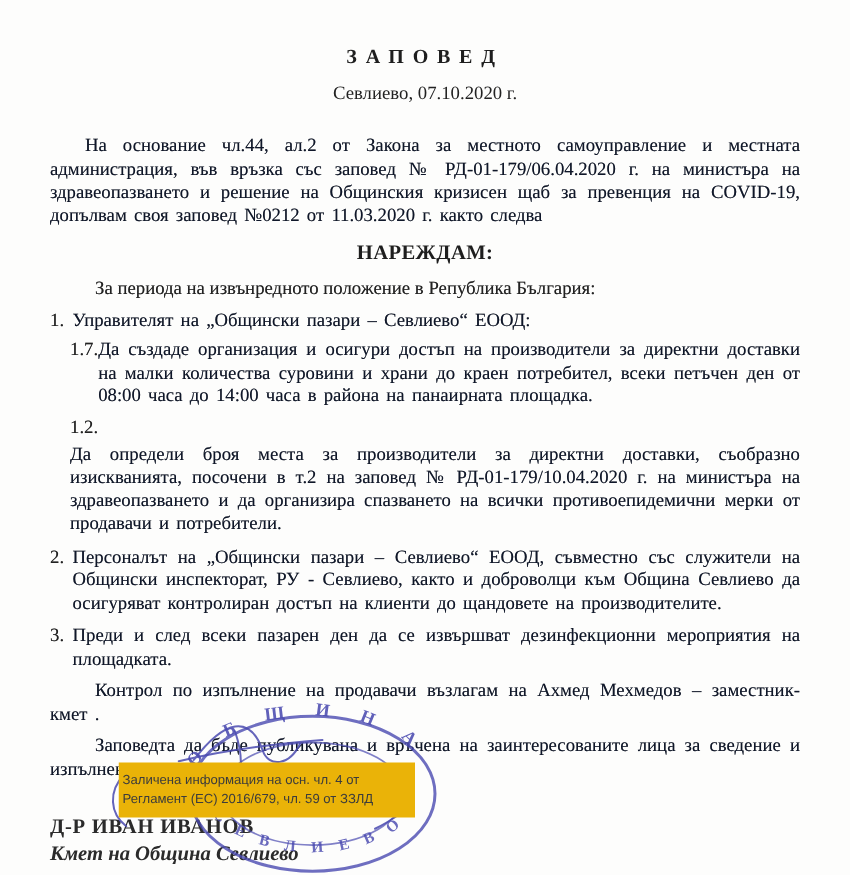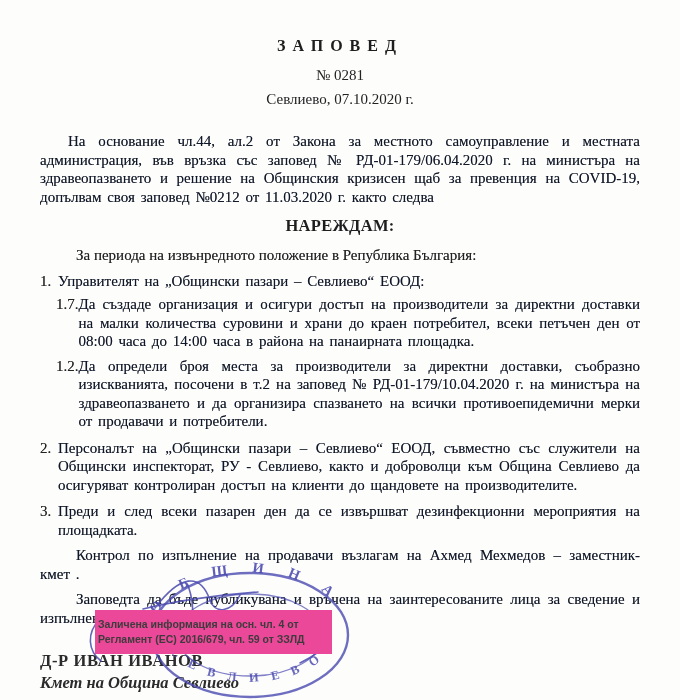--- a/index.html
+++ b/index.html
@@ -16,43 +16,42 @@
   .body-text { font-size:15px; line-height:18.5px; text-align:justify; word-spacing:2px; color:#0f172a; text-shadow:0 0 0.3px rgba(30,30,30,0.55); }
   .intro { margin:24px 0 0; text-indent:28px; }
   .order-heading { margin:10px 0 0; text-align:center; font-size:16.5px; font-weight:bold; letter-spacing:0.3px; color:#1e1e1e; }
   .scope-line { margin:10px 0 0 36px; font-size:15px; line-height:18.5px; text-shadow:0 0 0.3px rgba(30,30,30,0.55); }
   .item { margin-top:8px; }
   .item-1 { margin-top:7px; }
   .row { display:flex; align-items:flex-start; }
   .num { flex:0 0 18px; font-size:15px; line-height:18.5px; text-shadow:0 0 0.3px rgba(30,30,30,0.55); }
   .itext { flex:1; margin:0; }
   .subitem { margin:5px 0 0 16px; }
-  .subitem + .subitem { margin-top:6px; }
+  .subitem + .subitem { margin-top:6px;flex-direction:column; }
   .subitem .num { flex:0 0 22px; }
   .control-par { margin:7px 0 0; text-indent:36px; }
   .publish-par { margin:7px 0 0; text-indent:36px; }
   .redaction-box {
     position:absolute; left:95px; top:610px; width:232px; z-index:3;
-    background:#ec4899; padding:7px 2px 7px 3px;
-    font-family:"Liberation Sans", sans-serif; font-size:10.5px; font-weight:bold;
+    background:#eab308; padding:7px 2px 7px 3px;
+    font-family:"Liberation Sans", sans-serif; font-size:10.5px; font-weight:normal;
     line-height:15px; color:#3c3c3c;
   }
   .signer-block { position:absolute; left:40px; top:651px; z-index:0; }
   .signer-name { margin:0; font-size:16.5px; font-weight:bold; letter-spacing:0.6px; color:#2b2b2b; }
   .signer-title { margin:2px 0 0; font-size:16.5px; font-weight:bold; font-style:italic; color:#2b2b2b; }
   .stamp-svg { position:absolute; left:80px; top:555px; width:300px; height:145px; z-index:2; }
 </style>
 </head>
 <body>
 
 <div class="page">
   <div class="content">
 
     <h1 class="doc-title center">ЗАПОВЕД</h1>
-    <p class="doc-number center">№ 0281</p>
     <p class="doc-place center">Севлиево, 07.10.2020 г.</p>
 
     <p class="body-text intro">На основание чл.44, ал.2 от Закона за местното самоуправление и местната администрация, във връзка със заповед № РД-01-179/06.04.2020 г. на министъра на здравеопазването и решение на Общинския кризисен щаб за превенция на COVID-19, допълвам своя заповед №0212 от 11.03.2020 г. както следва</p>
 
     <h2 class="order-heading">НАРЕЖДАМ:</h2>
 
     <p class="scope-line">За периода на извънредното положение в Република България:</p>
 
     <div class="item item-1">
       <div class="row">

